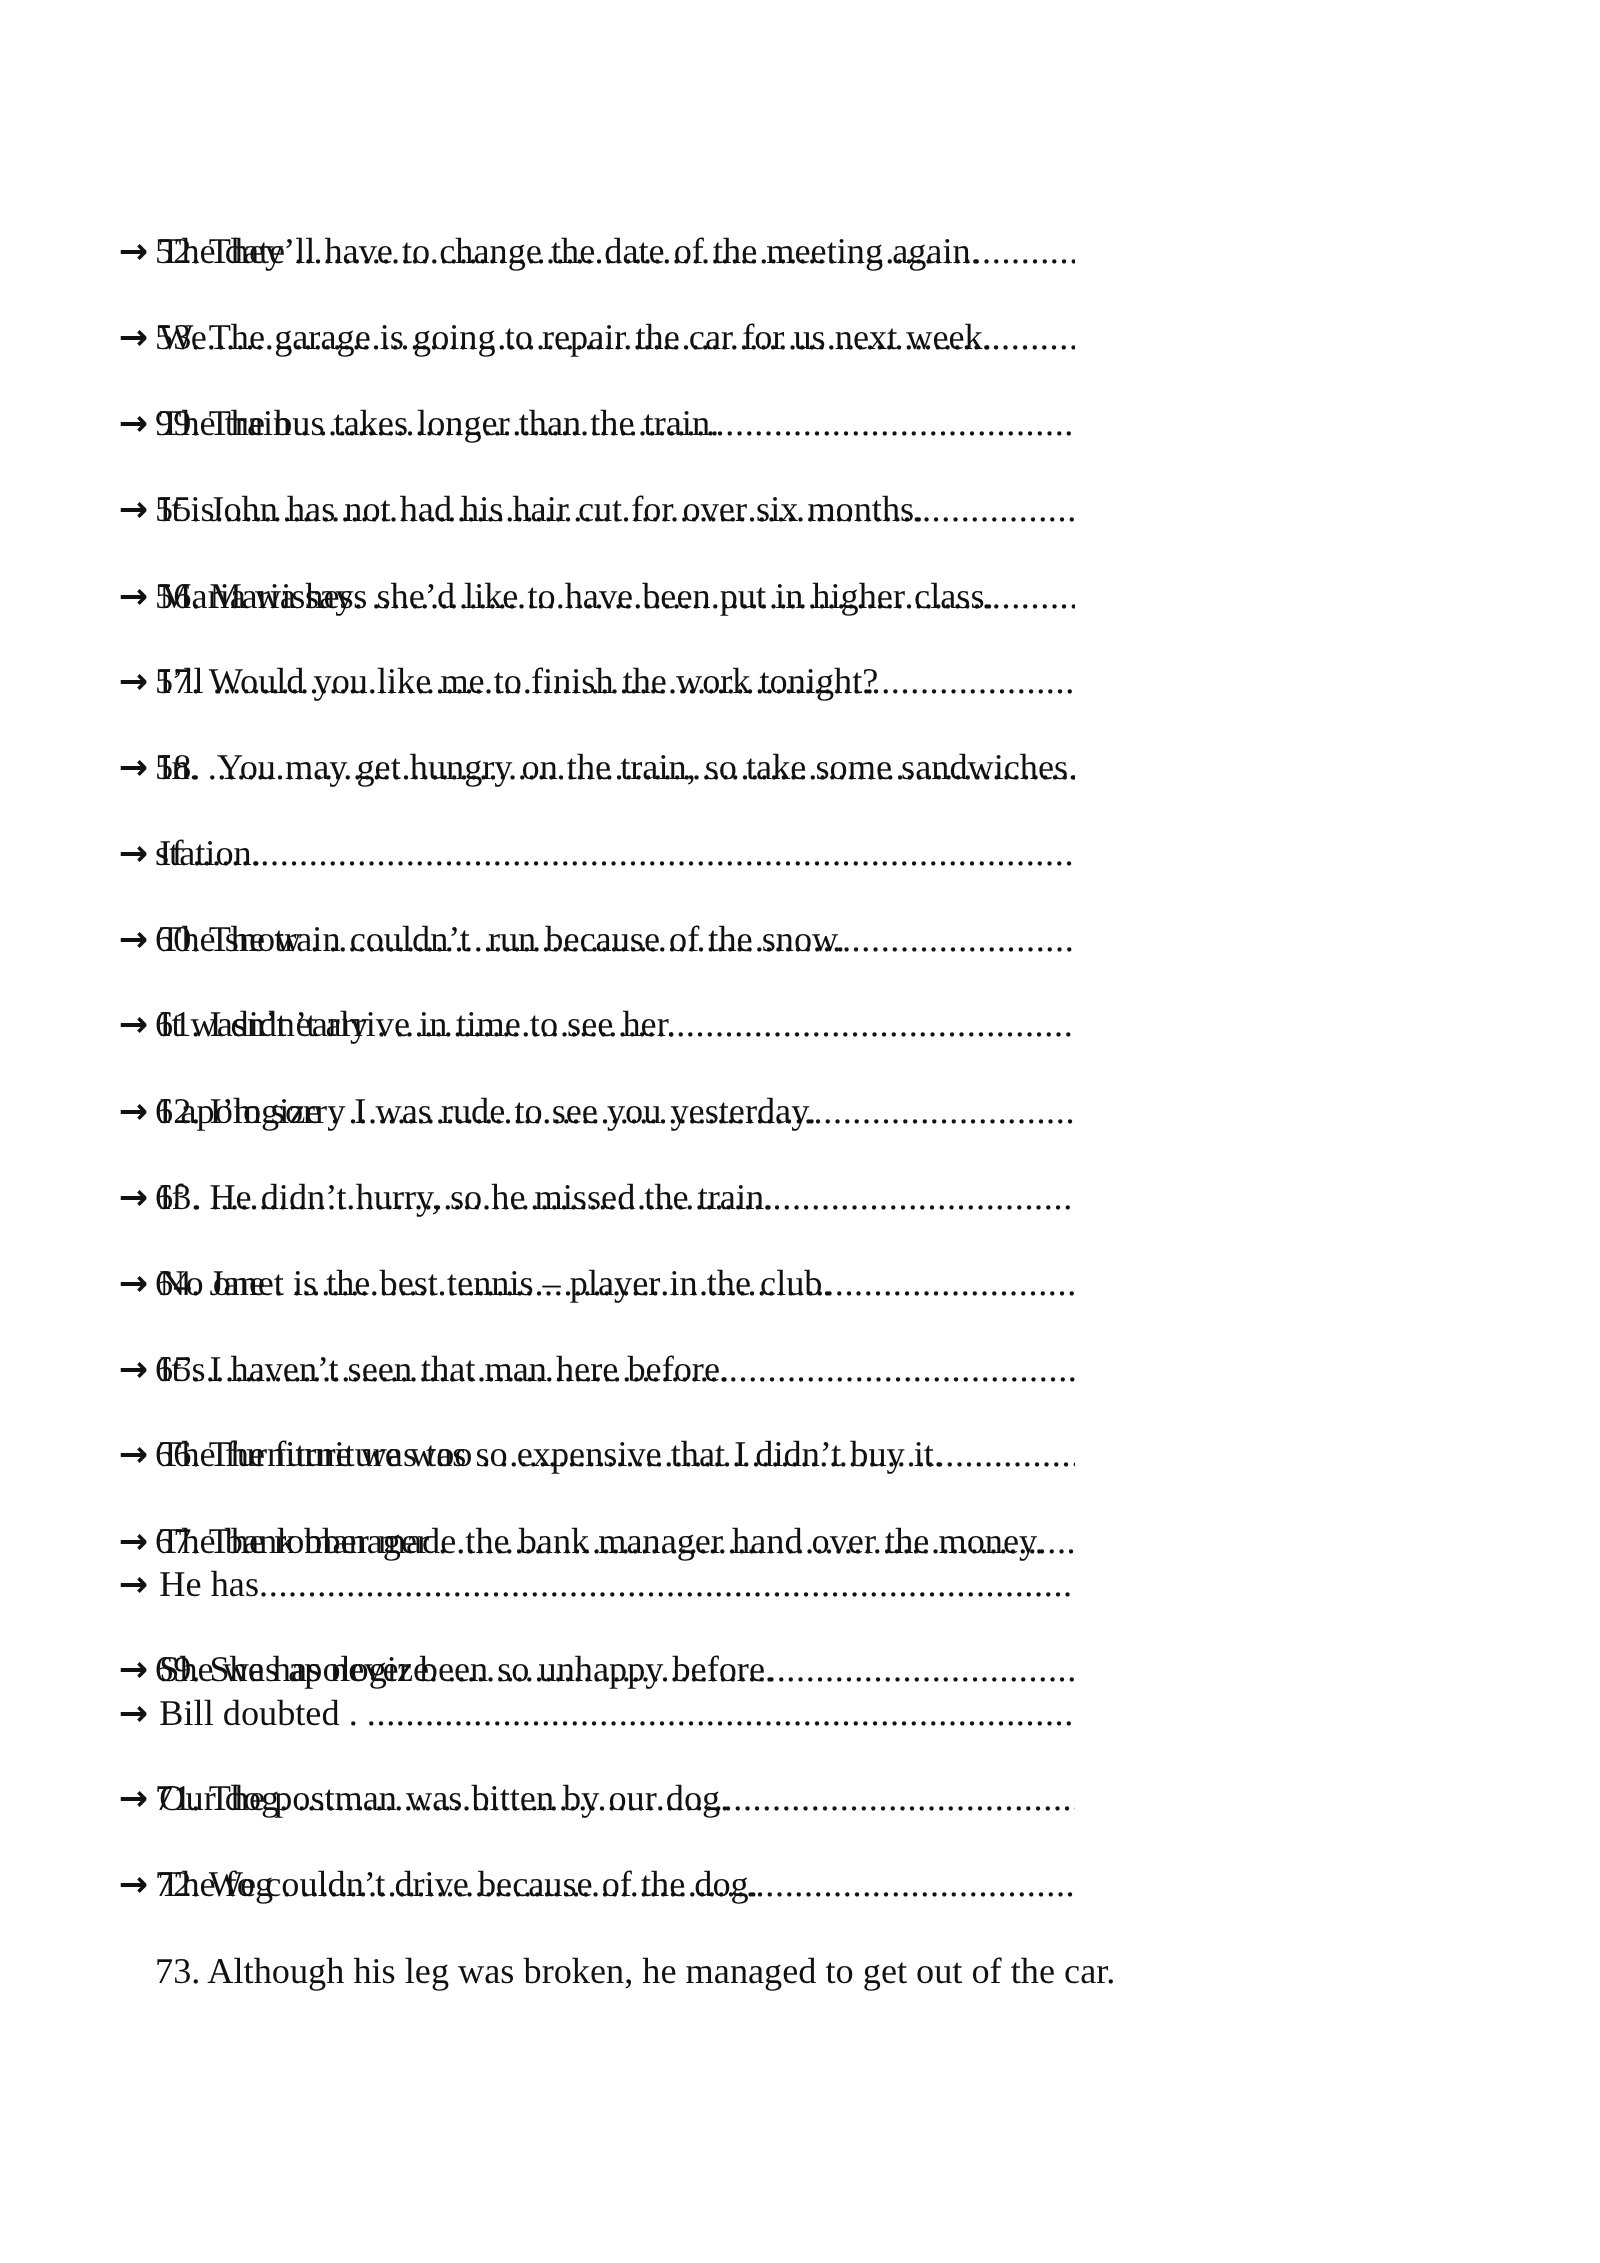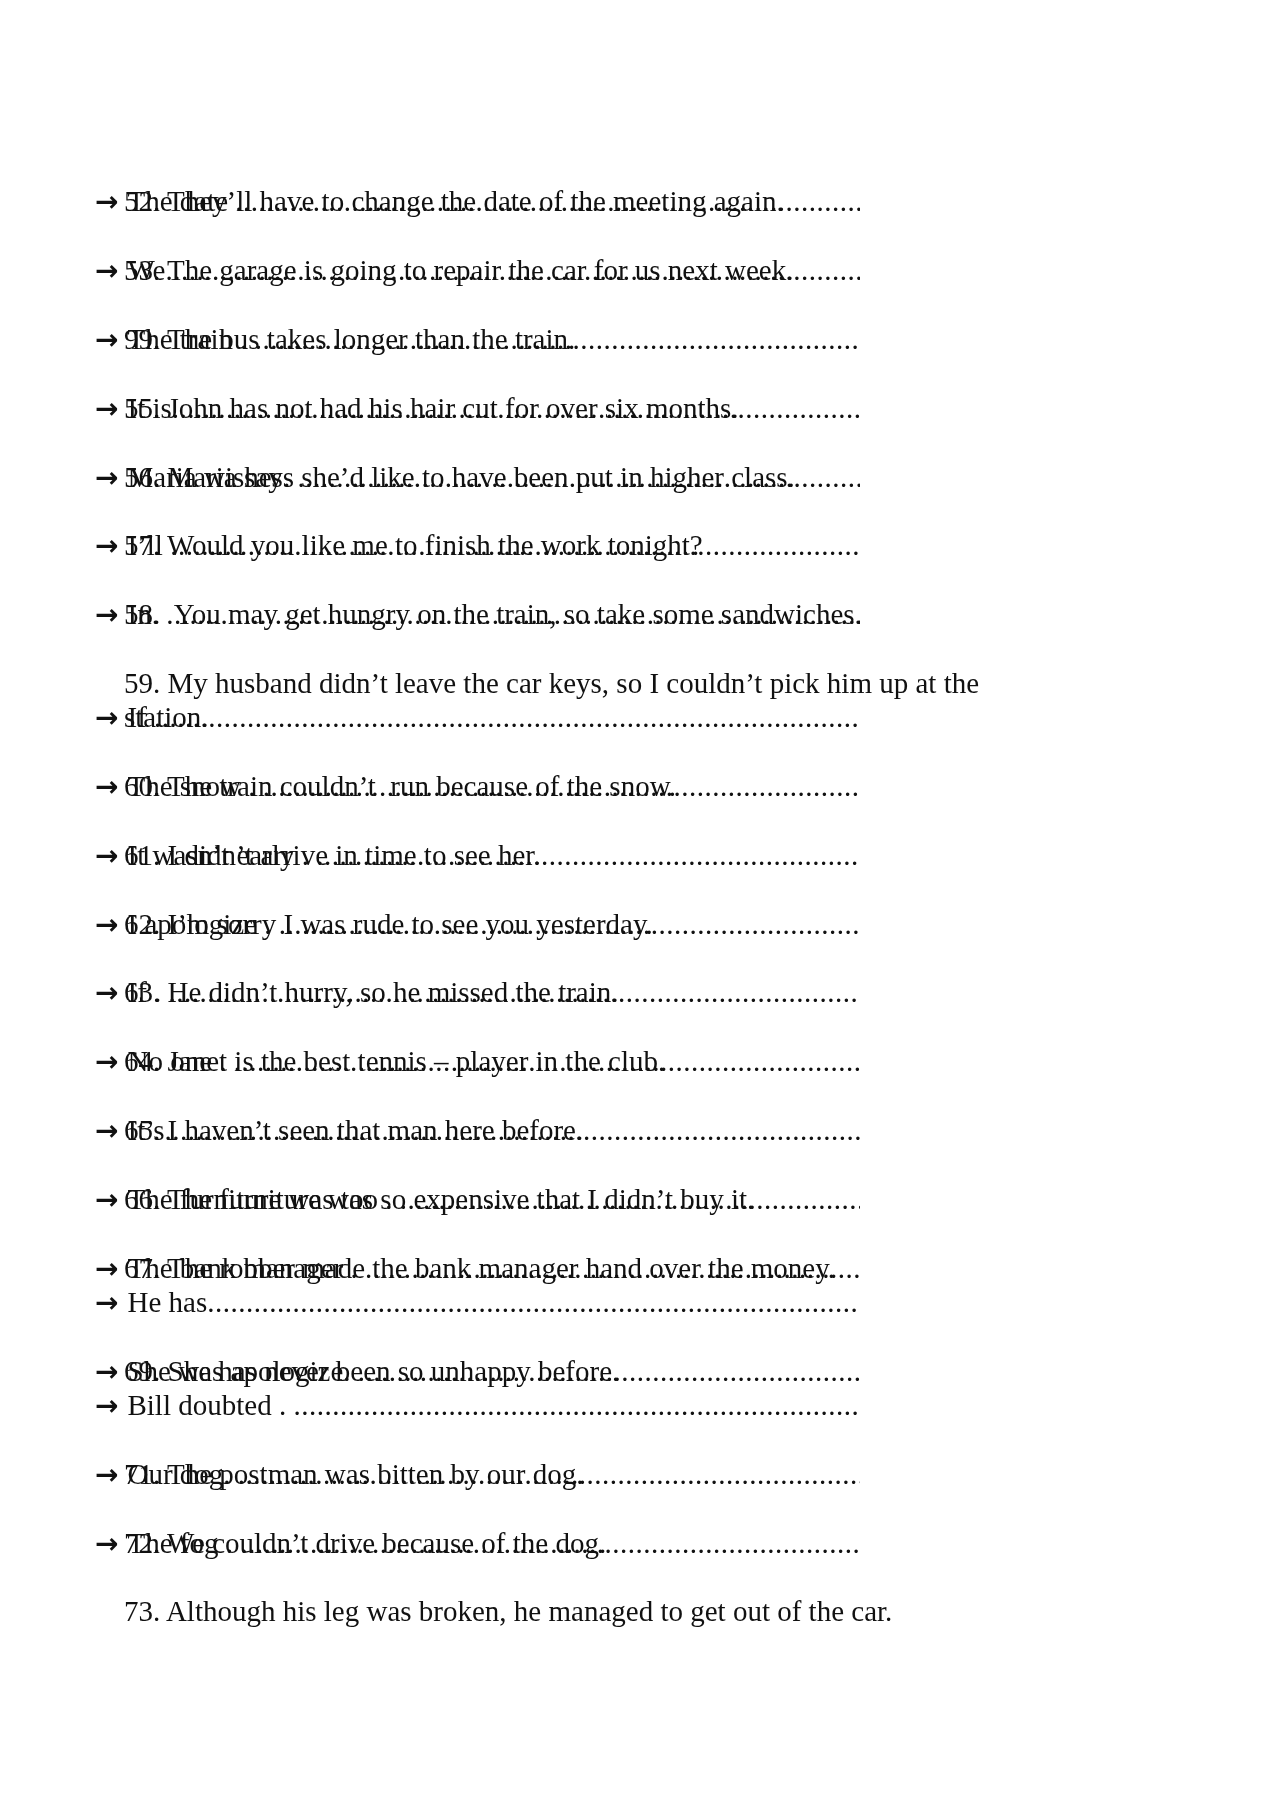--- a/index.html
+++ b/index.html
@@ -111,23 +111,20 @@
   </div>
       <div class="line sentence-line">
     <span>58.  You may get hungry on the train, so take some sandwiches.</span>
   </div>
       <div class="line arrow-line">
     <span class="arrow">→</span>
     <span class="prefix">In. </span>
     <span class="dots">.......................................................................................................................................</span>
   </div>
       <div class="line sentence-line">
-    <span>59. My husband didn’t leave the car keys, so I couldn’t pick him up at the</span>
-  </div>
-      <div class="line sentence-line">
     <span>station.</span>
   </div>
       <div class="line arrow-line">
     <span class="arrow">→</span>
     <span class="prefix">If </span>
     <span class="dots">.......................................................................................................................................</span>
   </div>
       <div class="line sentence-line">
     <span>60. The train couldn’t  run because of the snow.</span>
   </div>

